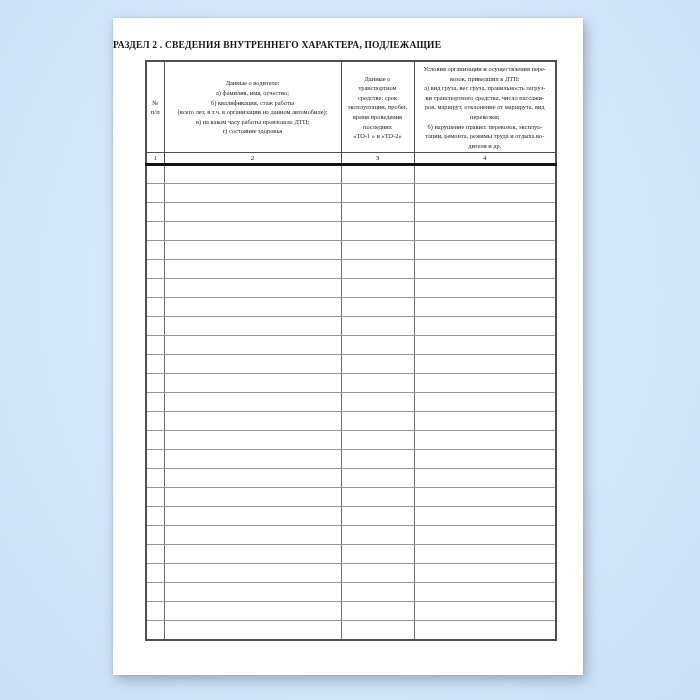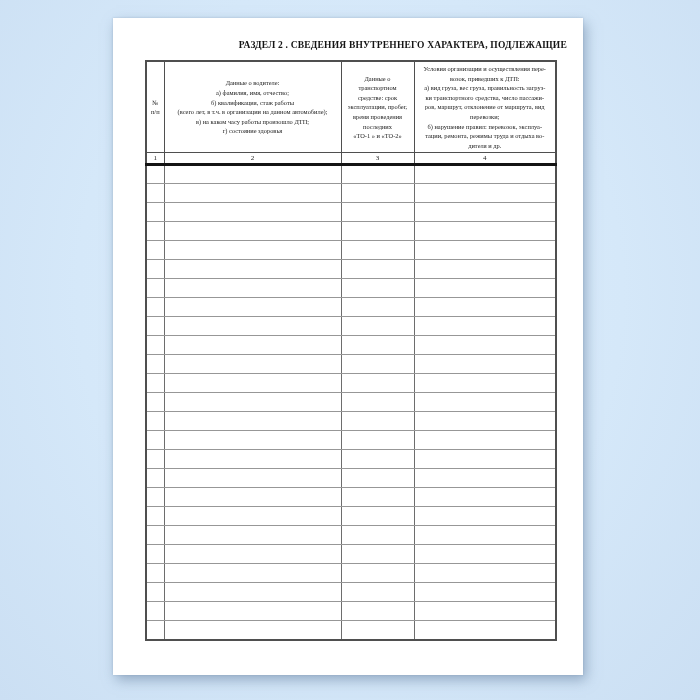--- a/index.html
+++ b/index.html
@@ -13,21 +13,20 @@
   .page {
     position: absolute;
     left: 113px; top: 18px;
     width: 470px; height: 657px;
     background: #ffffff;
     box-shadow: 3px 5px 12px rgba(108, 134, 164, 0.60), 0 0 2px rgba(108, 134, 164, 0.35);
   }
   .doc-title {
     position: absolute;
     top: 22px; left: 0; right: 16px;
-    text-align: right;
     font-size: 9.5px;
     font-weight: bold;
     letter-spacing: 0.2px;
     color: #141414;
     white-space: nowrap;
   }
   table.form-table {
     position: absolute;
     left: 32px; top: 42px;
     width: 410px;

